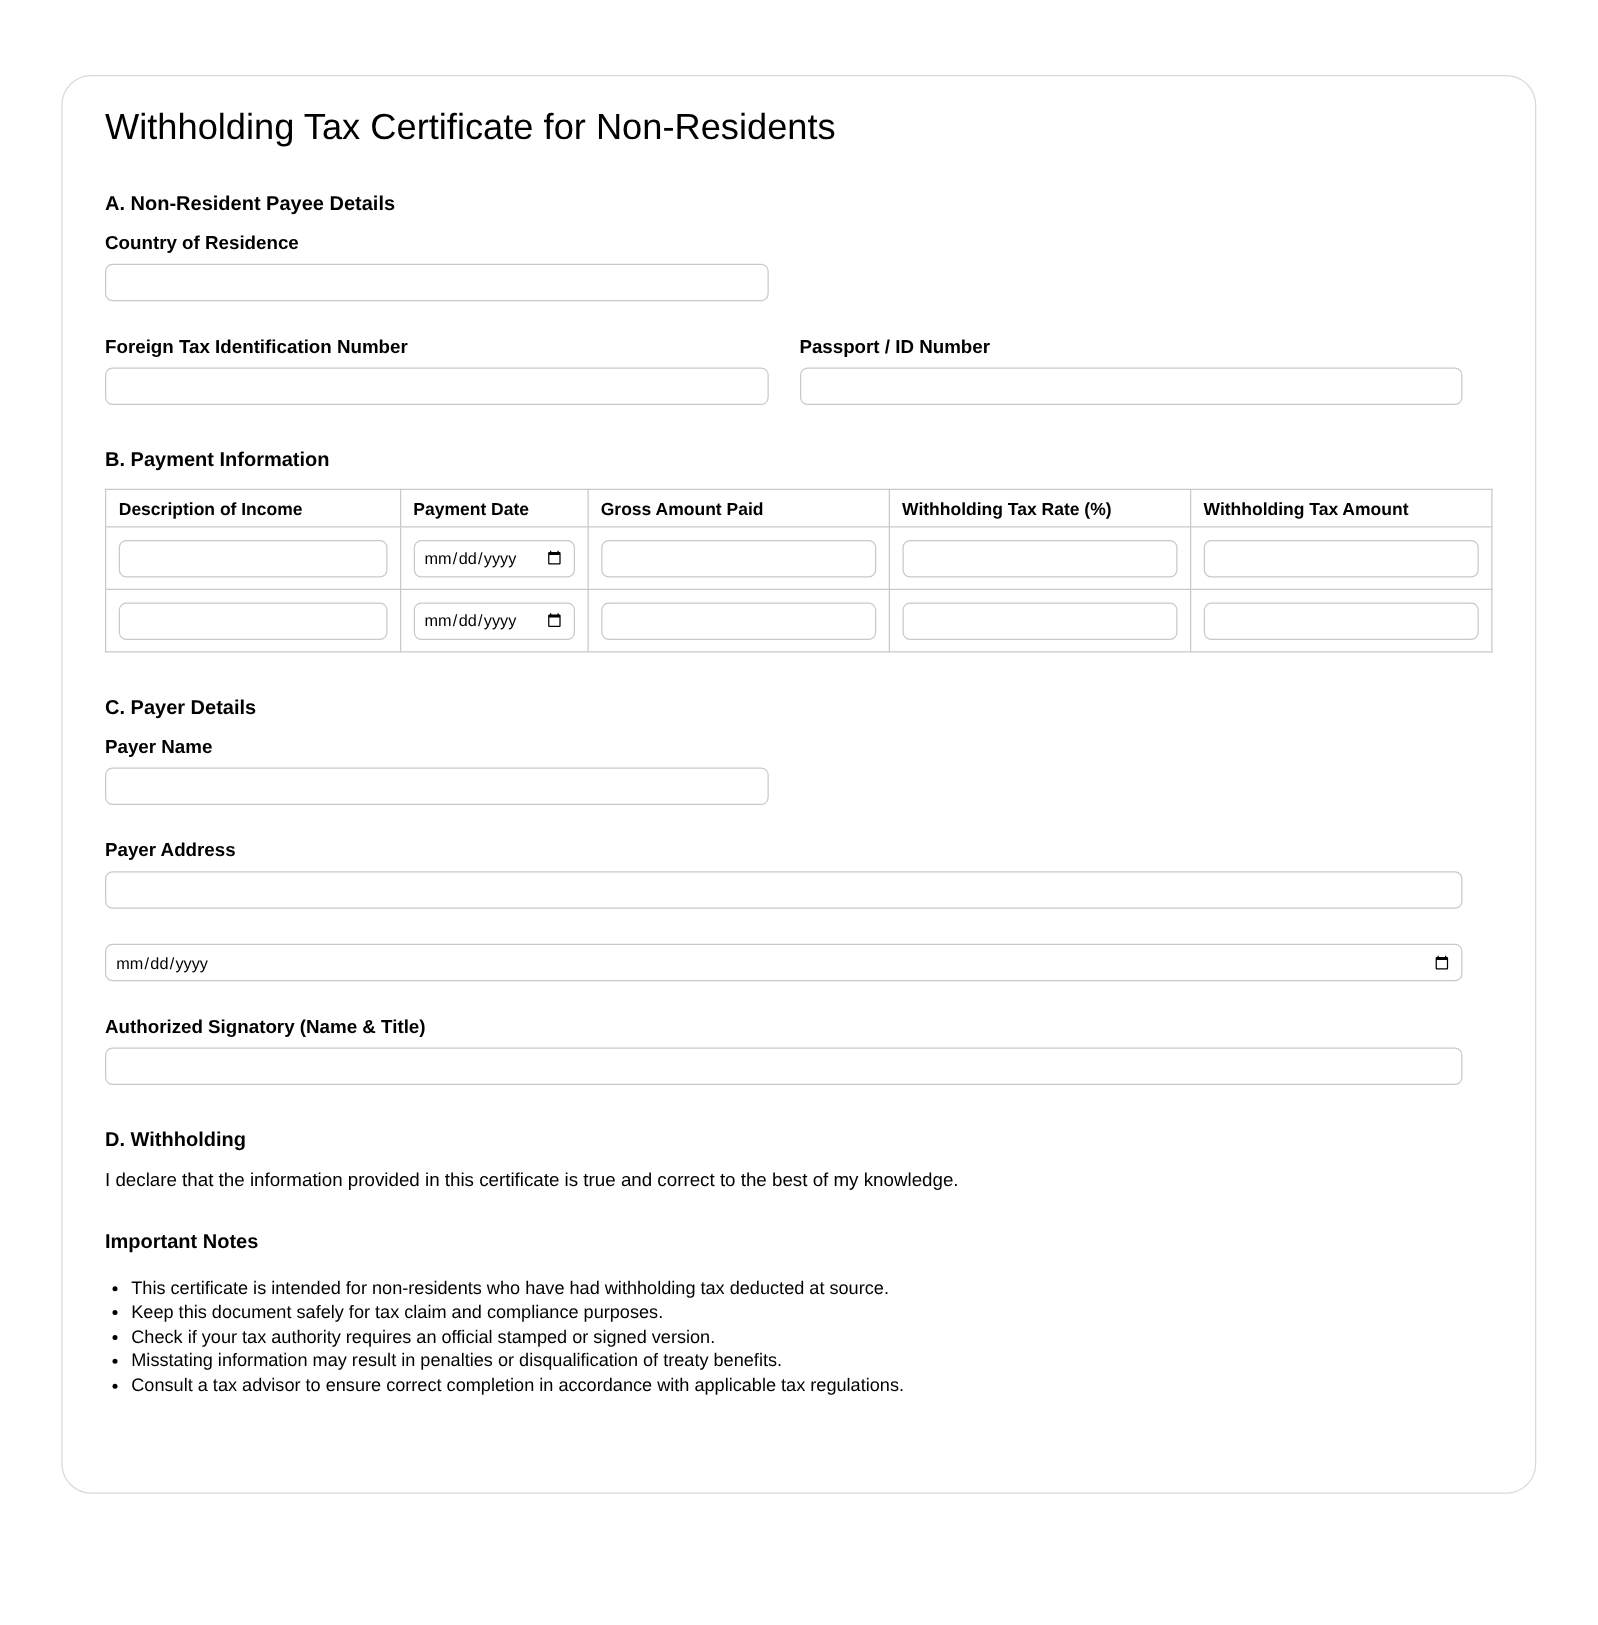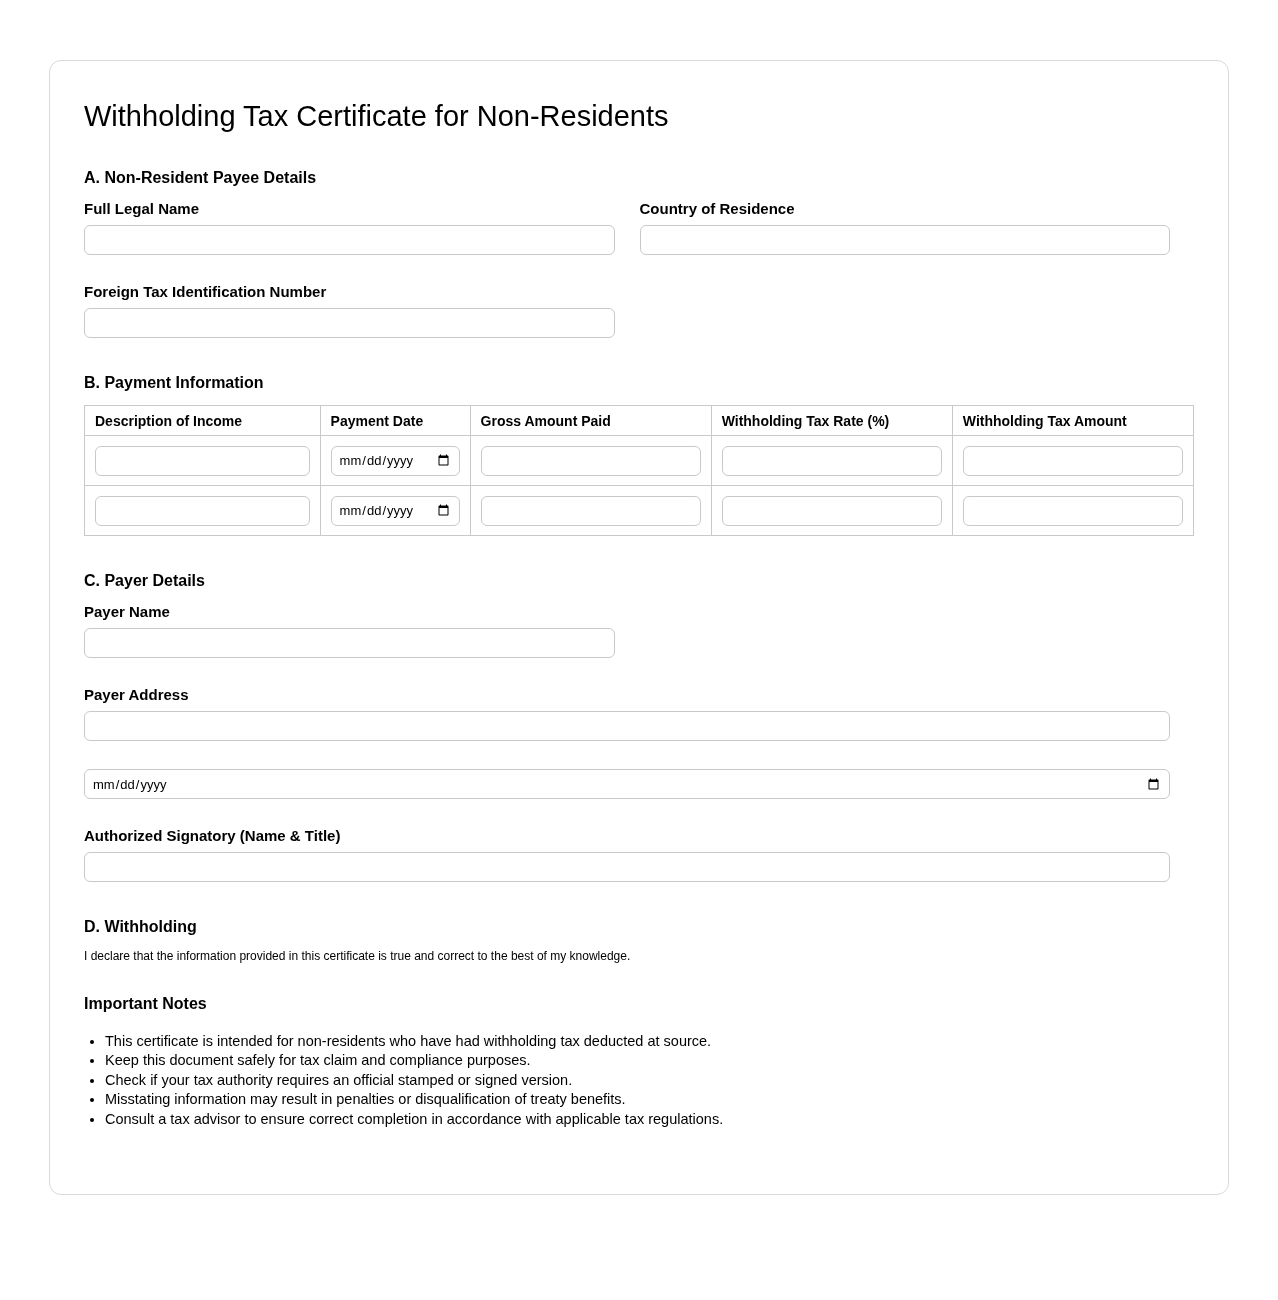--- a/index.html
+++ b/index.html
@@ -10,22 +10,22 @@
     color: #000000;
     font-family: "Liberation Sans", sans-serif;
     min-height: 1300px;
     width: 1278px;
   }
   .card {
     width: 1180px;
     margin: 60px auto 0;
     background: #ffffff;
     border: 1px solid #d9d9d9;
-    border-radius: 12px;
-    padding: 37px 58px 40px 34px;
+    border-radius: 24px;
+    padding: 23px 58px 40px 34px;
     min-height: 1135px;
   }
   h1.page-title {
     font-size: 29px;
     font-weight: 400;
     margin: 2px 0 12px 0;
     letter-spacing: 0;
   }
   h2.section-heading {
     font-size: 16px;
@@ -80,21 +80,21 @@
     height: 30px;
   }
   table.pay-table td {
     padding: 9px 10px;
     height: 50px;
     vertical-align: middle;
   }
   table.pay-table td input.ti { width: 100%; }
   table.pay-table td input.di { width: 129px; }
   p.declaration {
-    font-size: 12px;
+    font-size: 15px;
     margin: 0 0 0 0;
     line-height: 1.3;
   }
   ul.notes {
     margin: 10px 0 0 0;
     padding-left: 21px;
   }
   ul.notes li {
     font-size: 14.5px;
     line-height: 1.28;
@@ -105,32 +105,32 @@
 <body>
 
 <div class="card">
 
   <h1 class="page-title">Withholding Tax Certificate for Non-Residents</h1>
 
   <h2 class="section-heading">A. Non-Resident Payee Details</h2>
 
   <div class="row2">
     <div class="field">
-      <label>Full Legal Name</label>
-      <input type="text" class="ti" style="">
-    </div>
-    <div class="field">
       <label>Country of Residence</label>
       <input type="text" class="ti" style="">
     </div>
   </div>
 
   <div class="row2">
     <div class="field">
       <label>Foreign Tax Identification Number</label>
+      <input type="text" class="ti" style="">
+    </div>
+    <div class="field">
+      <label>Passport / ID Number</label>
       <input type="text" class="ti" style="">
     </div>
   </div>
 
 
   <h2 class="section-heading">B. Payment Information</h2>
 
   <table class="pay-table">
     <colgroup>
       <col style="width:21.3%">

